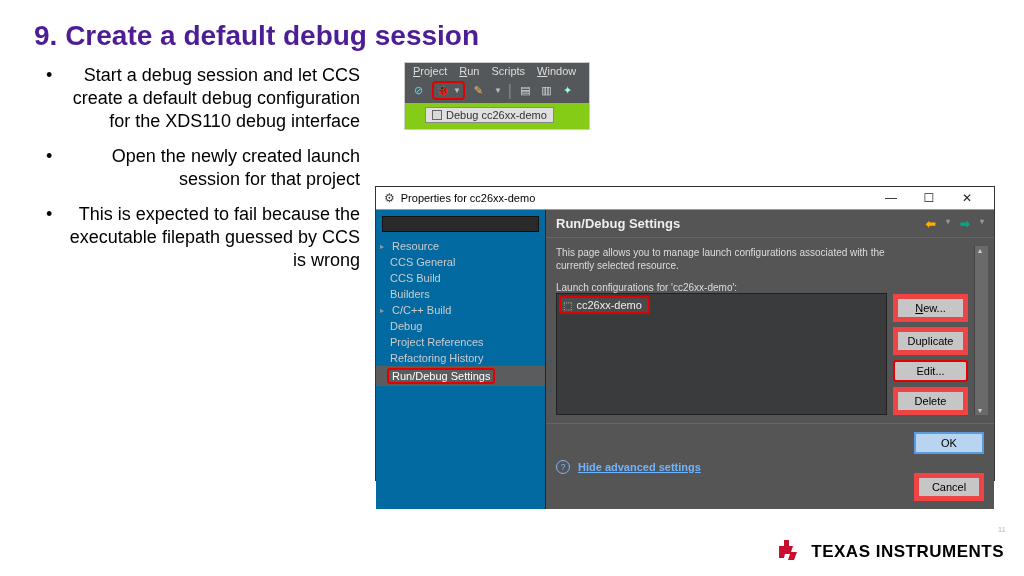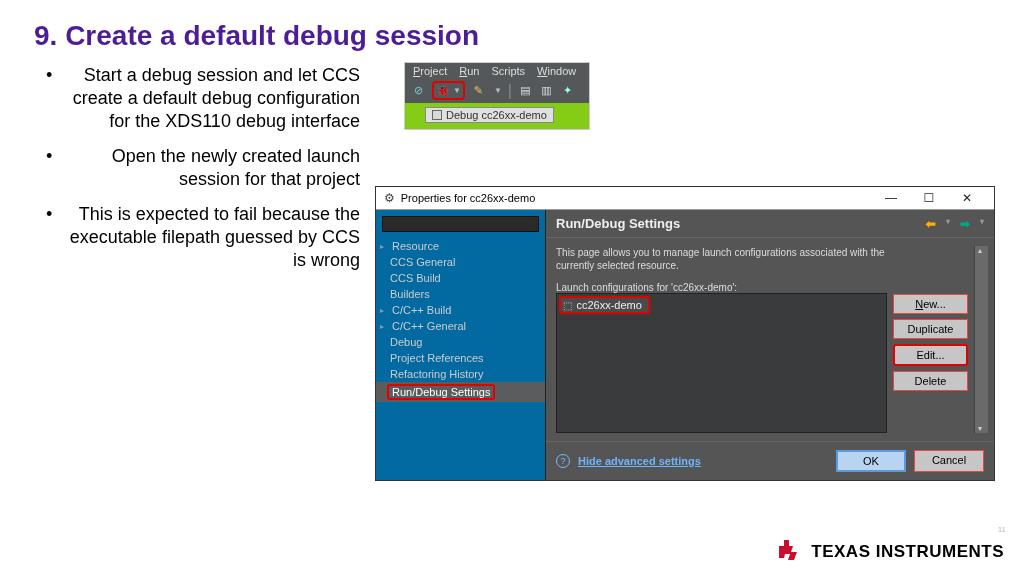--- a/index.html
+++ b/index.html
@@ -77,34 +77,34 @@
   .lc-list { flex: 1; background: #3a3b3d; border: 1px solid #222; padding: 2px; }
   .lc-item {
     display: inline-flex; align-items: center; gap: 4px;
     border: 2px solid #e30000; border-radius: 3px; padding: 1px 6px 1px 2px;
     background: #4a4b4d; color: #eee; font-size: 11px;
   }
   .lc-item .cube { font-size: 10px; color: #ccc; }
   .btn-col { width: 75px; display: flex; flex-direction: column; gap: 5px; padding-top: 48px; }
   .dlg-btn {
     background: #c6c6c6; color: #000; text-align: center;
-    padding: 3px 4px; font-size: 11px; border: 1px solid #ef4444;
+    padding: 3px 4px; font-size: 11px; border: 5px solid #ef4444;
   }
   .dlg-btn .u { text-decoration: underline; }
   .dlg-btn.red { border: 2px solid #e30000; border-radius: 3px; }
   .scroll-gutter { width: 14px; background: #6a6a6a; border-left: 1px solid #444; position: relative; }
   .scroll-gutter::before { content: "▴"; position: absolute; top: 0; left: 3px; font-size: 8px; color: #ccc; }
   .scroll-gutter::after { content: "▾"; position: absolute; bottom: 0; left: 3px; font-size: 8px; color: #ccc; }
   .dlg-footer {
     border-top: 1px solid #666; padding: 8px 10px;
     display: flex; align-items: center; background: #555;
   }
   .help-ic { color: #7fb8ff; border: 1px solid #7fb8ff; border-radius: 50%; width: 14px; height: 14px; display: inline-flex; align-items: center; justify-content: center; font-size: 9px; margin-right: 8px; }
   .link { color: #6fb4ff; text-decoration: underline; font-size: 11px; font-weight: bold; }
-  .footer-btns { margin-left: auto; display: flex; gap: 8px; }
+  .footer-btns { margin-left: auto; display: flex; gap: 19px; flex-direction: column; }
   .footer-btns .dlg-btn { width: 70px; }
   .footer-btns .primary { background: #b8d4f0; border: 2px solid #5a9be0; }
 
   
   .logo { position: absolute; right: 20px; bottom: 10px; display: flex; align-items: center; gap: 8px; }
   .logo-mark { color: #c8102e; font-size: 22px; font-weight: bold; position: relative; }
   .logo-text { font-family: Liberation Sans, sans-serif; font-size: 17px; font-weight: 600; color: #000; letter-spacing: 0.5px; }
   .pagenum { position: absolute; right: 18px; bottom: 42px; font-size: 8px; color: #bbb; }
 </style>
 </head>
@@ -162,21 +162,20 @@
         </div>
       </div>
       <div class="dlg-body">
         <div class="dlg-left">
           <div class="filter-box"></div>
           <div class="tree-item parent">Resource</div>
           <div class="tree-item">CCS General</div>
           <div class="tree-item">CCS Build</div>
           <div class="tree-item">Builders</div>
           <div class="tree-item parent">C/C++ Build</div>
-          <div class="tree-item parent">C/C++ General</div>
           <div class="tree-item">Debug</div>
           <div class="tree-item">Project References</div>
           <div class="tree-item">Refactoring History</div>
           <div class="tree-item sel">
             <span class="redwrap">Run/Debug Settings</span>
           </div>
         </div>
         <div class="dlg-right">
           <div class="dlg-right-header">
             <span>Run/Debug Settings</span>

